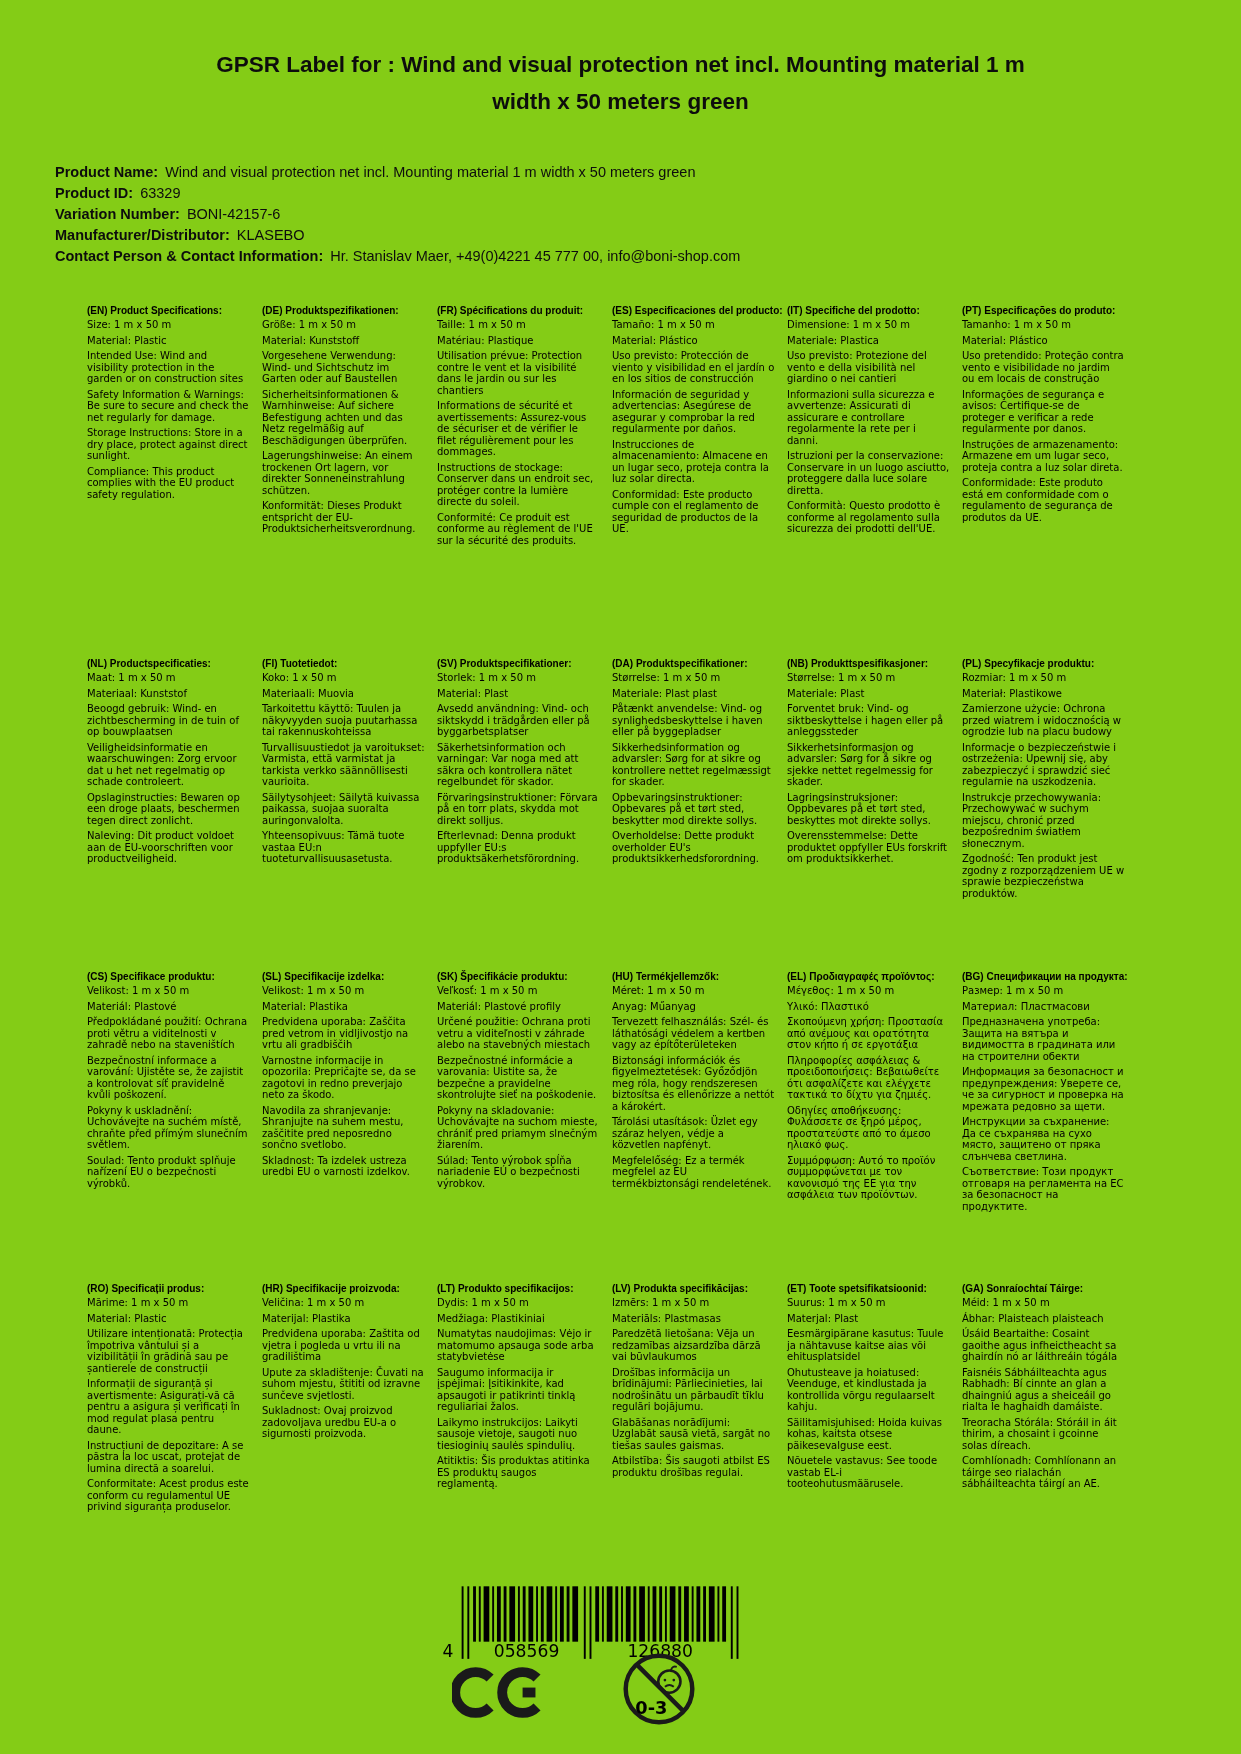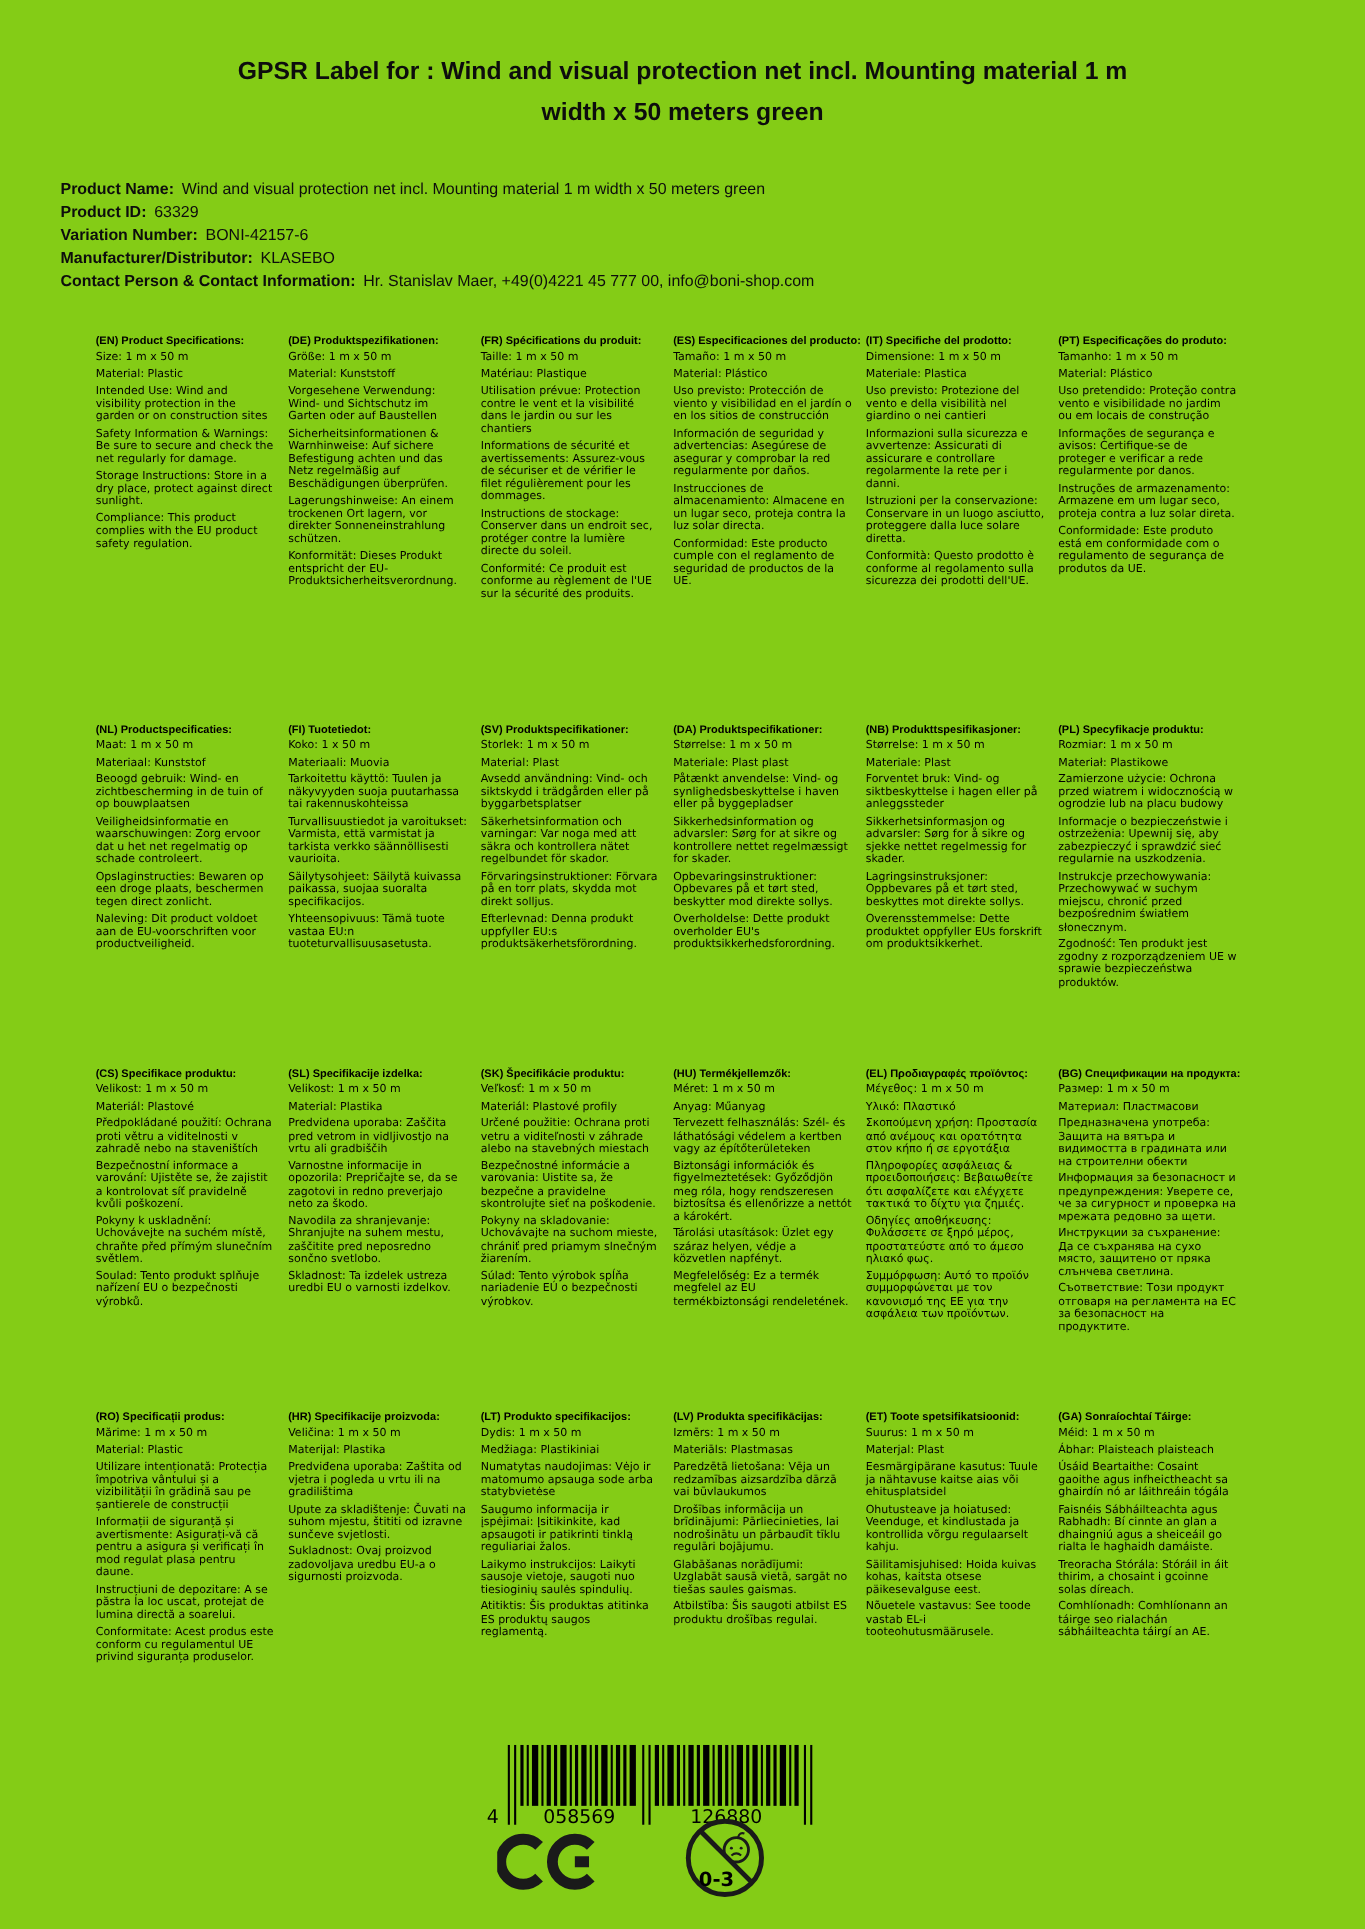--- a/index.html
+++ b/index.html
@@ -128,21 +128,21 @@
         <p class="lang-par">Veiligheidsinformatie en waarschuwingen: Zorg ervoor dat u het net regelmatig op schade controleert.</p>
         <p class="lang-par">Opslaginstructies: Bewaren op een droge plaats, beschermen tegen direct zonlicht.</p>
         <p class="lang-par">Naleving: Dit product voldoet aan de EU-voorschriften voor productveiligheid.</p>
       </div>
       <div class="lang-block">
         <div class="lang-header">(FI) Tuotetiedot:</div>
         <p class="lang-par">Koko: 1 x 50 m</p>
         <p class="lang-par">Materiaali: Muovia</p>
         <p class="lang-par">Tarkoitettu käyttö: Tuulen ja näkyvyyden suoja puutarhassa tai rakennuskohteissa</p>
         <p class="lang-par">Turvallisuustiedot ja varoitukset: Varmista, että varmistat ja tarkista verkko säännöllisesti vaurioita.</p>
-        <p class="lang-par">Säilytysohjeet: Säilytä kuivassa paikassa, suojaa suoralta specifikacijos.</p>
+        <p class="lang-par">Säilytysohjeet: Säilytä kuivassa paikassa, suojaa suoralta auringonvalolta.</p>
         <p class="lang-par">Yhteensopivuus: Tämä tuote vastaa EU:n tuoteturvallisuusasetusta.</p>
       </div>
       <div class="lang-block">
         <div class="lang-header">(SV) Produktspecifikationer:</div>
         <p class="lang-par">Storlek: 1 m x 50 m</p>
         <p class="lang-par">Material: Plast</p>
         <p class="lang-par">Avsedd användning: Vind- och siktskydd i trädgården eller på byggarbetsplatser</p>
         <p class="lang-par">Säkerhetsinformation och varningar: Var noga med att säkra och kontrollera nätet regelbundet för skador.</p>
         <p class="lang-par">Förvaringsinstruktioner: Förvara på en torr plats, skydda mot direkt solljus.</p>
         <p class="lang-par">Efterlevnad: Denna produkt uppfyller EU:s produktsäkerhetsförordning.</p>

